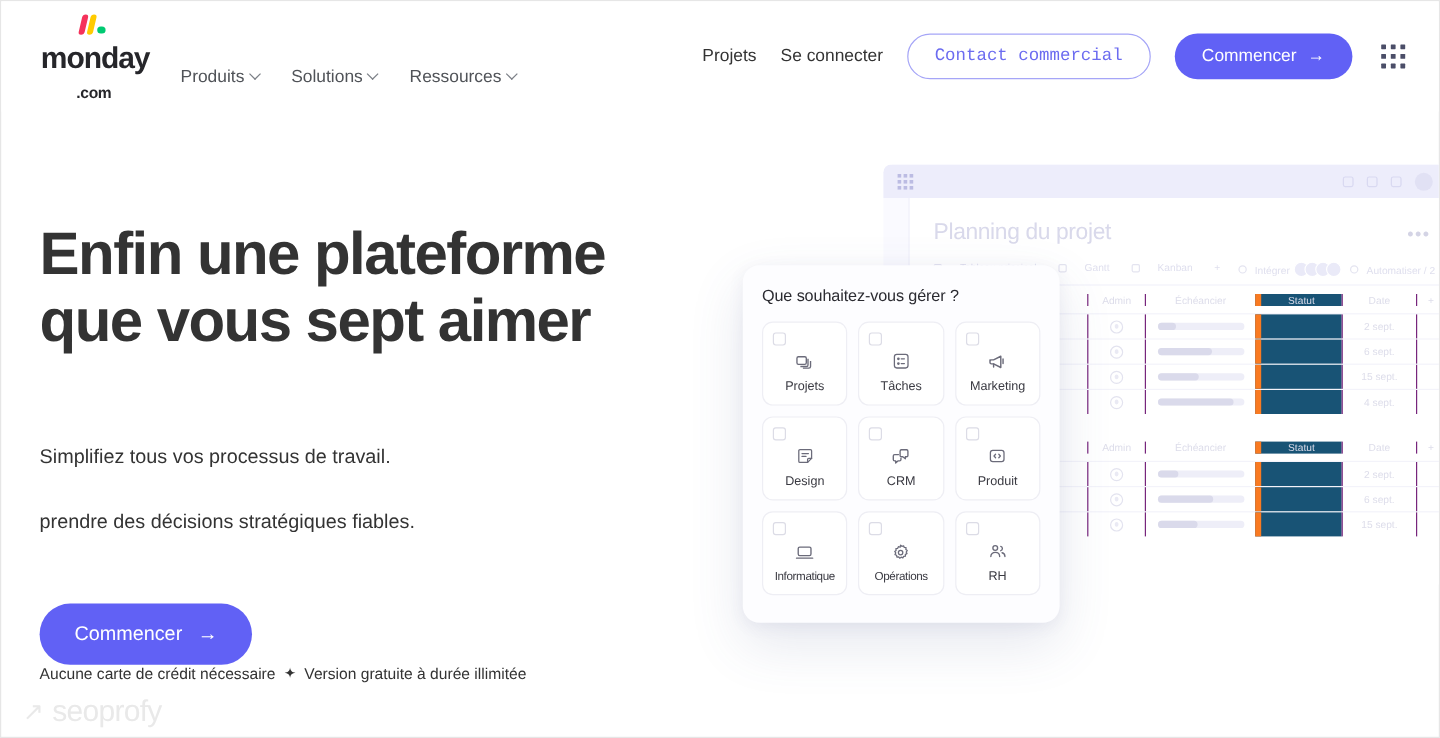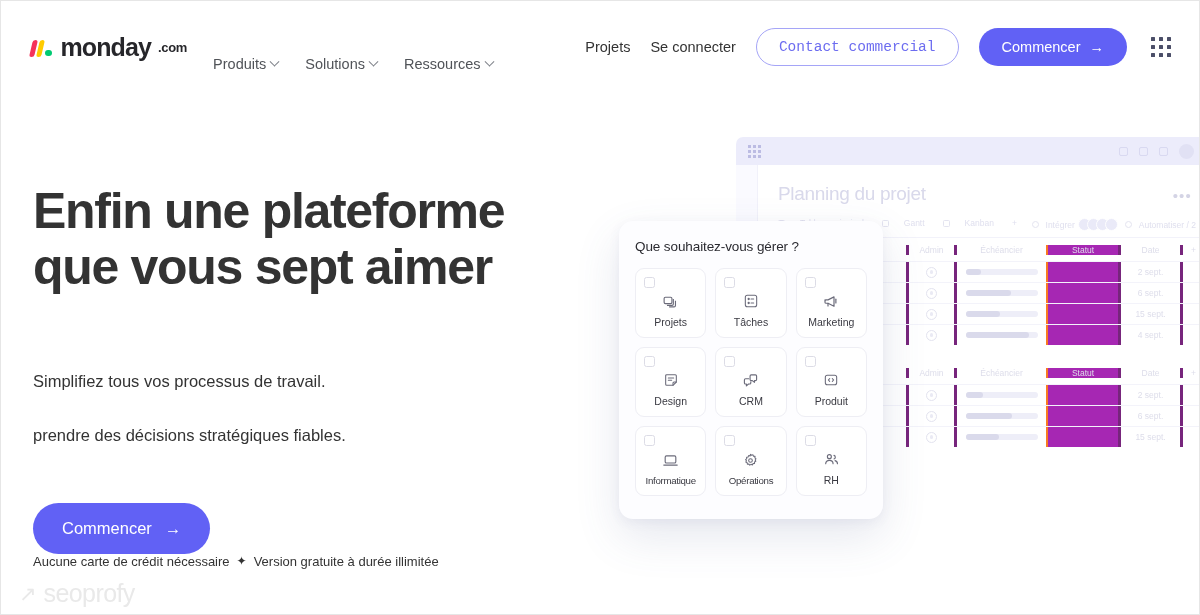--- a/index.html
+++ b/index.html
@@ -23,21 +23,21 @@
   .navbar {
     position: absolute;
     top: 0; left: 0;
     width: 1200px; height: 92px;
     display: flex;
     align-items: center;
     padding: 0 30px;
     background: #fff;
     z-index: 40;
   }
-  .brand { display: flex; align-items: center; gap: 6px; }
+  .brand { display: flex; align-items: center; gap: 6px; flex-direction: column; }
   .brand-mark { display: flex; align-items: flex-end; gap: 1.5px; height: 20px; }
   .bar { width: 5px; height: 17px; border-radius: 3px; transform: skewX(-13deg); }
   .bar.red { background: #f5325b; }
   .bar.yellow { background: #ffcb00; }
   .dot-g { width: 6.5px; height: 6.5px; border-radius: 50%; background: #00ca72; margin-left: 1px; margin-bottom: 1px; }
   .brand-name {
     font-size: 25px; font-weight: 700; color: #26262a;
     letter-spacing: -0.9px; margin-left: 3px;
   }
   .brand-tld { font-size: 13px; font-weight: 700; color: #26262a; letter-spacing: -0.3px; margin-left: 1px; }
@@ -204,22 +204,22 @@
   .c-time { width: 92px; }
   .c-stat { width: 72px; }
   .c-date { width: 62px; }
   .c-plus { width: 24px; }
   .tb-row {
     display: flex; align-items: center; height: 21px;
     border-top: 1px solid #f3f3fa;
   }
   .tb-row > div { display: flex; align-items: center; justify-content: center; height: 100%; }
   .tb-row .c-name { justify-content: flex-start; padding-left: 10px; color: #e2e2ee; }
-  .c-admin, .c-time, .c-date, .c-plus { border-left: 3px solid #701a75; }
-  .c-stat { border-left: 2px solid #f97316; background: #a21caf; }
+  .c-admin, .c-time, .c-date, .c-plus { border-left: 1px solid #701a75; }
+  .c-stat { border-left: 5px solid #f97316; background: #0c4a6e; }
   .avatar-ring {
     width: 11px; height: 11px; border-radius: 50%;
     border: 1px solid #e2e2ef;
     display: flex; align-items: center; justify-content: center;
   }
   .avatar-ring::after {
     content: ""; width: 3.5px; height: 3.5px; border-radius: 50%;
     background: #e9e9f4;
   }
   .timeline-track {

